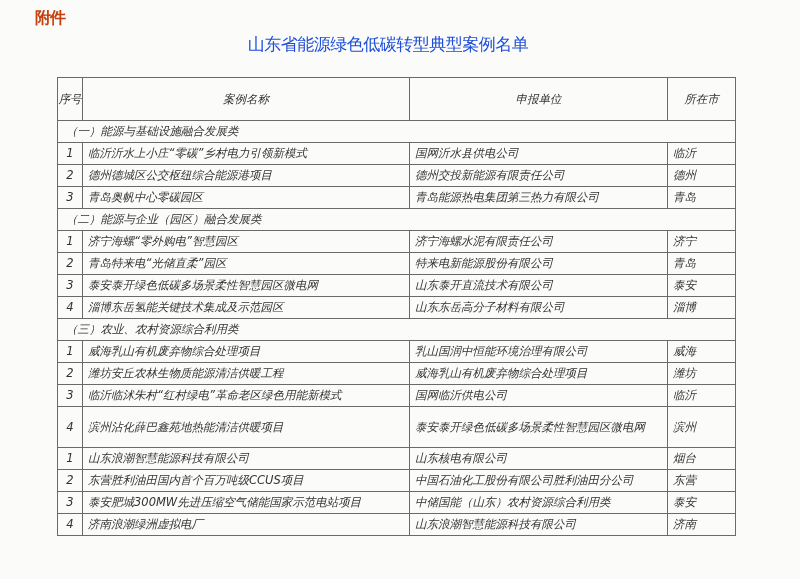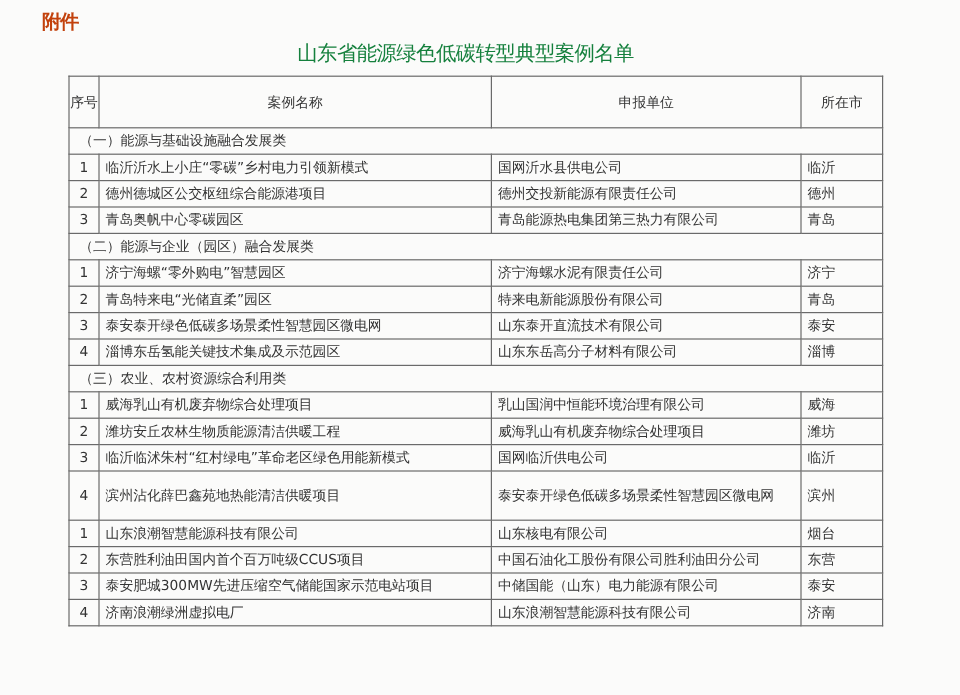--- a/index.html
+++ b/index.html
@@ -1,19 +1,19 @@
 <!DOCTYPE html>
 <html><head>
 <meta charset="utf-8">
 <style>
   html, body { margin:0; padding:0; }
   body { width:800px; height:579px; background:#fbfbfa; font-family:"DejaVu Sans","Liberation Sans",sans-serif; color:#2a2a2a; position:relative; overflow:hidden; }
   .attach { position:absolute; left:35px; top:8px; font-size:16px; font-weight:bold; color:#c2410c; letter-spacing:-1px; font-family:"DejaVu Serif",serif; }
-  .title { position:absolute; left:0; width:776px; top:33px; text-align:center; font-size:17px; color:#15803d; font-family:"DejaVu Serif",serif; letter-spacing:-0.5px; }
-  table { position:absolute; left:57px; top:63px; border-collapse:collapse; width:678px; table-layout:fixed; }
+  .title { position:absolute; left:0; width:776px; top:33px; text-align:center; font-size:17px; color:#1d4ed8; font-family:"DejaVu Serif",serif; letter-spacing:-0.5px; }
+  table { position:absolute; left:57px; top:77px; border-collapse:collapse; width:678px; table-layout:fixed;font-style:italic; }
   td, th { border:1px solid #6a6a6a; font-size:11.5px; font-weight:normal; color:#333; padding:0 5px; height:21px; line-height:21px; white-space:nowrap; overflow:hidden; }
   th { height:42px; line-height:18px; }
   th.seq { white-space:normal; padding:0; text-align:center; }
   col.c1 { width:25px; } col.c2 { width:327px; } col.c3 { width:258px; } col.c4 { width:68px; }
   td.n { text-align:center; padding:0; }
   td.city { text-align:left; }
   td.sec { font-family:"DejaVu Serif",serif; padding-left:8px; }
   td.wrap { white-space:normal; line-height:19px; height:40px; }
 </style>
 </head>
@@ -124,21 +124,21 @@
       </tr>
     <tr>
         <td class="n">2</td>
         <td>东营胜利油田国内首个百万吨级CCUS项目</td>
         <td>中国石油化工股份有限公司胜利油田分公司</td>
         <td class="city">东营</td>
       </tr>
     <tr>
         <td class="n">3</td>
         <td>泰安肥城300MW先进压缩空气储能国家示范电站项目</td>
-        <td>中储国能（山东）电力能源有限公司</td>
+        <td>中储国能（山东）农村资源综合利用类</td>
         <td class="city">泰安</td>
       </tr>
     <tr>
         <td class="n">4</td>
         <td>济南浪潮绿洲虚拟电厂</td>
         <td>山东浪潮智慧能源科技有限公司</td>
         <td class="city">济南</td>
       </tr>
   </tbody>
 </table>

